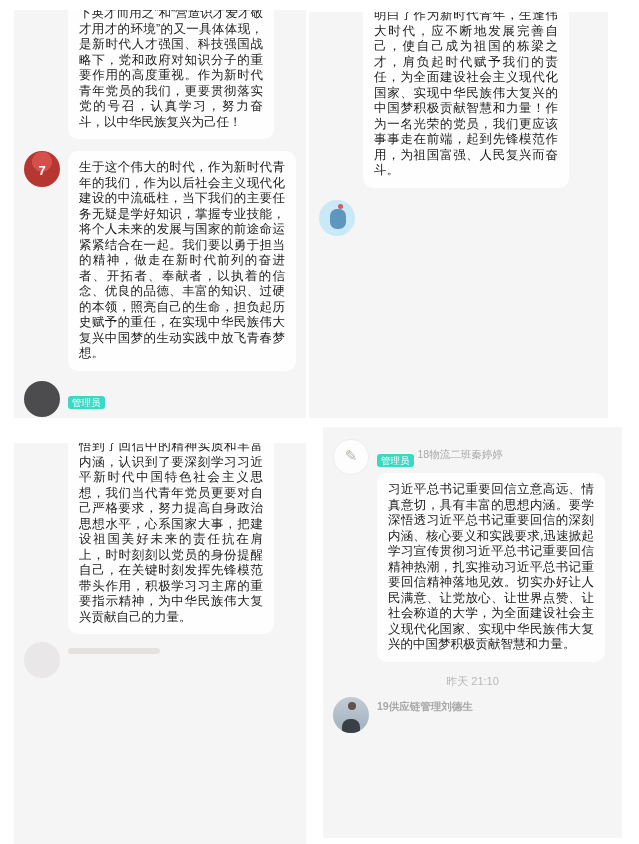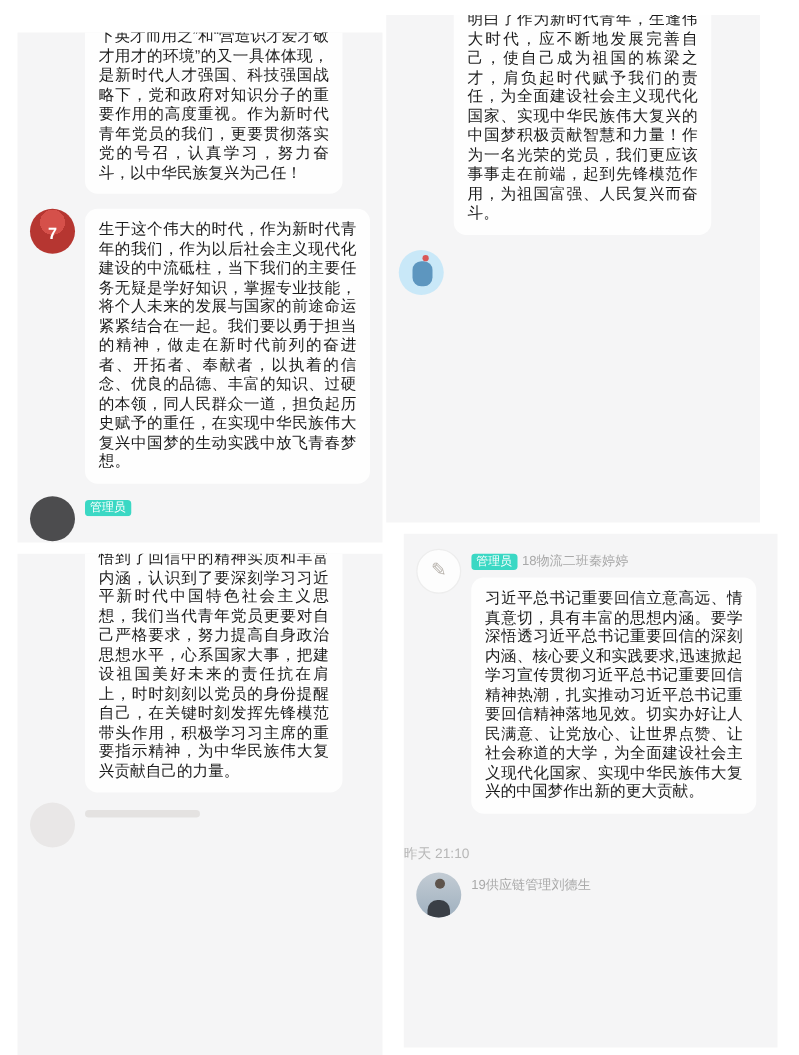--- a/index.html
+++ b/index.html
@@ -1,37 +1,37 @@
 <!DOCTYPE html>
 <html><head>
 <meta charset="utf-8">
 <style>
   html,body{margin:0;padding:0;background:#ffffff;}
   .stage{
     position:relative;width:639px;height:844px;background:#ffffff;overflow:hidden;
     font-family:"Liberation Sans","DejaVu Sans",sans-serif;
   }
   .panel{position:absolute;background:#f5f5f6;overflow:hidden;}
-  #p-tl{left:14px;top:26px;width:292px;height:408px;}
+  #p-tl{left:14px;top:10px;width:292px;height:408px;}
   #p-tr{left:309px;top:12px;width:299px;height:406px;}
   #p-bl{left:14px;top:443px;width:292px;height:408px;}
   #p-br{left:323px;top:427px;width:299px;height:411px;}
 
   .msg-row{display:flex;align-items:flex-start;padding:12px 10px 0 10px;}
   .msg-col{margin-left:8px;flex:1;min-width:0;}
   .name{font-size:10.5px;color:#a9a9a9;margin:3px 0 6px;display:flex;align-items:center;gap:4px;white-space:nowrap;overflow:hidden;}
-  .badge{background:#3bd8c4;color:#ffffff;font-size:9.5px;line-height:13px;padding:0 4px;border-radius:3px;flex:0 0 auto;}
+  .badge{background:#3bd8c4;color:#ffffff;font-size:9.5px;line-height:13px;padding:0 4px;border-radius:3px;flex:0 0 auto;margin-top:12px;}
   .bubble{
     background:#fefefe;border-radius:10px;padding:9px 11px;
     font-size:12.5px;line-height:15.5px;color:#1b1b1b;
     max-width:206px;width:fit-content;text-align:justify;
     word-break:break-all;
   }
   .continued{margin:-13px 0 0 54px;width:184px;}
-  .timestamp{text-align:left;font-size:11px;color:#b7b7b7;margin:24px 0 2px;}
+  .timestamp{text-align:center;font-size:11px;color:#b7b7b7;margin:12px 0 2px;}
 
   .avatar{width:36px;height:36px;border-radius:50%;flex:0 0 auto;position:relative;overflow:hidden;}
   .av-red{background:radial-gradient(circle at 50% 30%,#d5504a 0 10px,#b63631 10px);}
   .av-red .num{position:absolute;left:0;right:0;top:12px;text-align:center;color:#fff;font-size:13px;font-weight:bold;}
   .av-blue{background:linear-gradient(180deg,#5d87b8 0%,#38639c 60%,#2c5288 100%);}
   .av-blue::after{content:"";position:absolute;left:10px;bottom:-4px;width:17px;height:18px;border-radius:8px 8px 0 0;background:#e9eef3;}
   .av-blue::before{content:"";position:absolute;left:16px;top:6px;width:8px;height:8px;border-radius:50%;background:#2b2f36;}
   .av-cartoon{background:#c9e8f8;}
   .av-cartoon::after{content:"";position:absolute;left:11px;top:9px;width:16px;height:20px;border-radius:7px;background:#5d96bf;}
   .av-cartoon::before{content:"";position:absolute;left:19px;top:4px;width:5px;height:5px;border-radius:50%;background:#d95858;z-index:1;}
@@ -49,21 +49,21 @@
 
 <div class="stage">
 
   <div class="panel" id="p-tl">
     <div class="bubble continued">下英才而用之”和“营造识才爱才敬才用才的环境”的又一具体体现，是新时代人才强国、科技强国战略下，党和政府对知识分子的重要作用的高度重视。作为新时代青年党员的我们，更要贯彻落实党的号召，认真学习，努力奋斗，以中华民族复兴为己任！</div>
     <div class="msg-row">
       <div class="avatar av-red">
           <div class="num">7</div>
         </div>
       <div class="msg-col">
-        <div class="bubble">生于这个伟大的时代，作为新时代青年的我们，作为以后社会主义现代化建设的中流砥柱，当下我们的主要任务无疑是学好知识，掌握专业技能，将个人未来的发展与国家的前途命运紧紧结合在一起。我们要以勇于担当的精神，做走在新时代前列的奋进者、开拓者、奉献者，以执着的信念、优良的品德、丰富的知识、过硬的本领，同人民群众一道，担负起历史赋予的重任，在实现中华民族伟大复兴中国梦的生动实践中放飞青春梦想。</div>
+        <div class="bubble">生于这个伟大的时代，作为新时代青年的我们，作为以后社会主义现代化建设的中流砥柱，当下我们的主要任务无疑是学好知识，掌握专业技能，将个人未来的发展与国家的前途命运紧紧结合在一起。我们要以勇于担当的精神，做走在新时代前列的奋进者、开拓者、奉献者，以执着的信念、优良的品德、丰富的知识、过硬的本领，照亮自己的生命，担负起历史赋予的重任，在实现中华民族伟大复兴中国梦的生动实践中放飞青春梦想。</div>
       </div>
     </div>
     <div class="msg-row" style="padding-top:10px;">
       <div class="avatar av-dark"></div>
       <div class="msg-col">
         <div class="name">
             <span class="badge">管理员</span>
           </div>
       </div>
     </div>
@@ -91,25 +91,25 @@
   <div class="panel" id="p-br">
     <div class="msg-row">
       <div class="avatar av-sketch">
           <div class="mark">✎</div>
         </div>
       <div class="msg-col">
         <div class="name">
           <span class="badge">管理员</span>
           <span>18物流二班秦婷婷</span>
         </div>
-        <div class="bubble">习近平总书记重要回信立意高远、情真意切，具有丰富的思想内涵。要学深悟透习近平总书记重要回信的深刻内涵、核心要义和实践要求,迅速掀起学习宣传贯彻习近平总书记重要回信精神热潮，扎实推动习近平总书记重要回信精神落地见效。切实办好让人民满意、让党放心、让世界点赞、让社会称道的大学，为全面建设社会主义现代化国家、实现中华民族伟大复兴的中国梦作出新的更大贡献。</div>
+        <div class="bubble">习近平总书记重要回信立意高远、情真意切，具有丰富的思想内涵。要学深悟透习近平总书记重要回信的深刻内涵、核心要义和实践要求,迅速掀起学习宣传贯彻习近平总书记重要回信精神热潮，扎实推动习近平总书记重要回信精神落地见效。切实办好让人民满意、让党放心、让世界点赞、让社会称道的大学，为全面建设社会主义现代化国家、实现中华民族伟大复兴的中国梦积极贡献智慧和力量。</div>
       </div>
     </div>
     <div class="timestamp">昨天 21:10</div>
-    <div class="msg-row" style="padding-top:6px;">
+    <div class="msg-row" style="padding-top:6px;font-weight:bold;">
       <div class="avatar av-person-gray"></div>
       <div class="msg-col">
         <div class="name">19供应链管理刘德生</div>
       </div>
     </div>
   </div>
 
 </div>
 
 </body></html>

